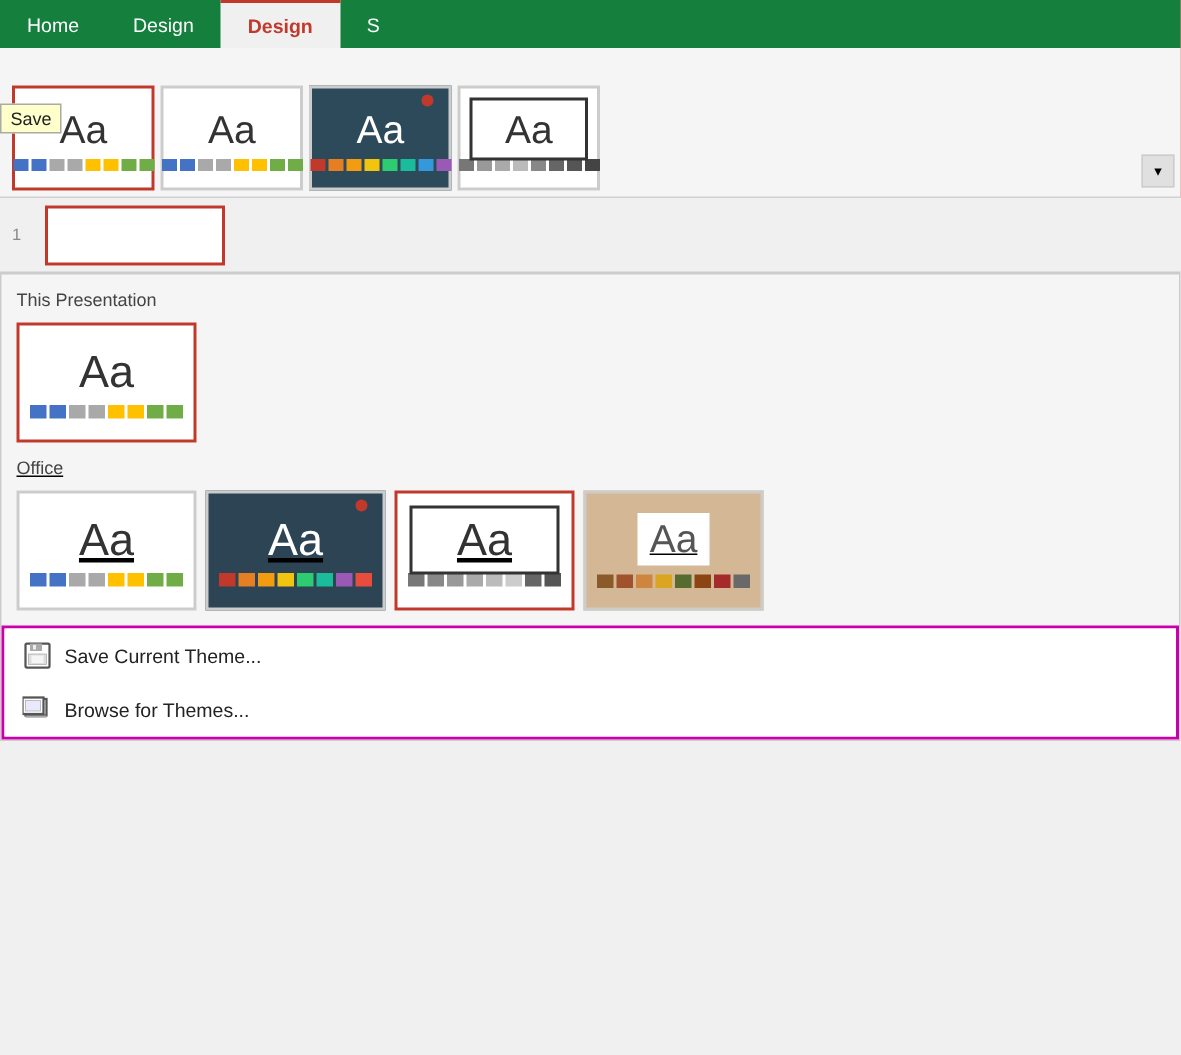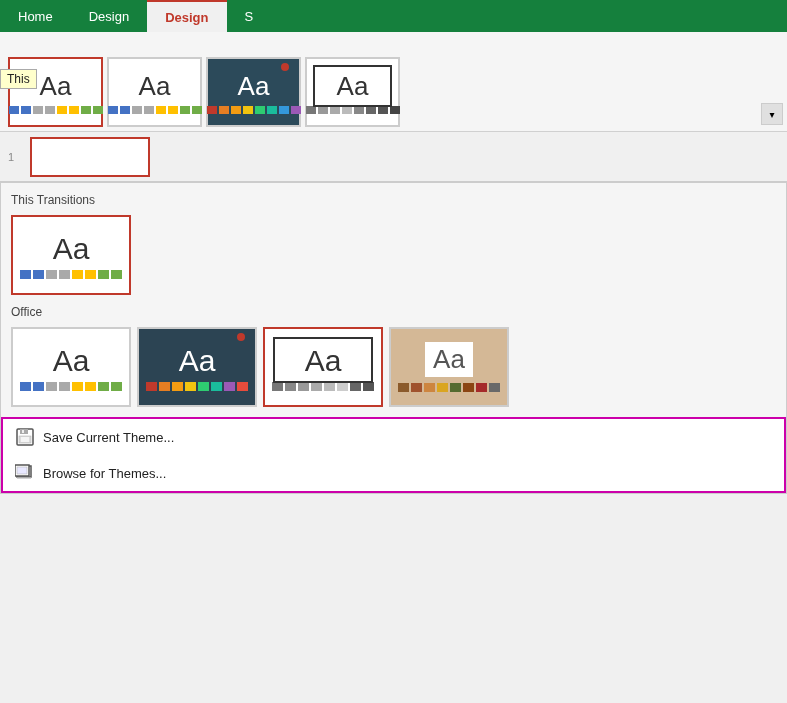--- a/index.html
+++ b/index.html
@@ -196,20 +196,21 @@
     .themes-grid {
       display: flex;
       flex-wrap: wrap;
       gap: 6px;
       margin-bottom: 10px;
     }
 
     
     .office-section {
       margin-top: 8px;
+      text-decoration: underline;
     }
 
     
     .action-buttons {
       border: 2px solid #cc00aa;
       margin: 0 -10px;
       padding: 0;
       background: white;
     }
 
@@ -314,21 +315,21 @@
         <span>Design</span>
       </div>
       <div class="ribbon-tab">
         <span>S</span>
       </div>
     </div>
 
     <div class="ribbon-content">
 
       <div class="tooltip">
-        <span>This</span>
+        <span>Save</span>
       </div>
 
       <div class="theme-thumb selected">
         <div class="aa-text">Aa</div>
         <div class="color-dots">
           <div class="color-dot" style="background:#4472c4"></div>
           <div class="color-dot" style="background:#4472c4"></div>
           <div class="color-dot" style="background:#a9a9a9"></div>
           <div class="color-dot" style="background:#a9a9a9"></div>
           <div class="color-dot" style="background:#ffc000"></div>
@@ -388,21 +389,21 @@
   </div>
 
   <div class="slide-area">
     <span class="slide-number">1</span>
     <div class="slide-thumb"></div>
   </div>
 
   <div class="dropdown-panel">
 
     <div class="section-label">
-      <span>This Transitions</span>
+      <span>This Presentation</span>
     </div>
     <div class="themes-grid">
 
       <div class="theme-thumb-lg selected">
         <div class="aa-text">Aa</div>
         <div class="color-dots">
           <div class="color-dot" style="background:#4472c4"></div>
           <div class="color-dot" style="background:#4472c4"></div>
           <div class="color-dot" style="background:#a9a9a9"></div>
           <div class="color-dot" style="background:#a9a9a9"></div>

